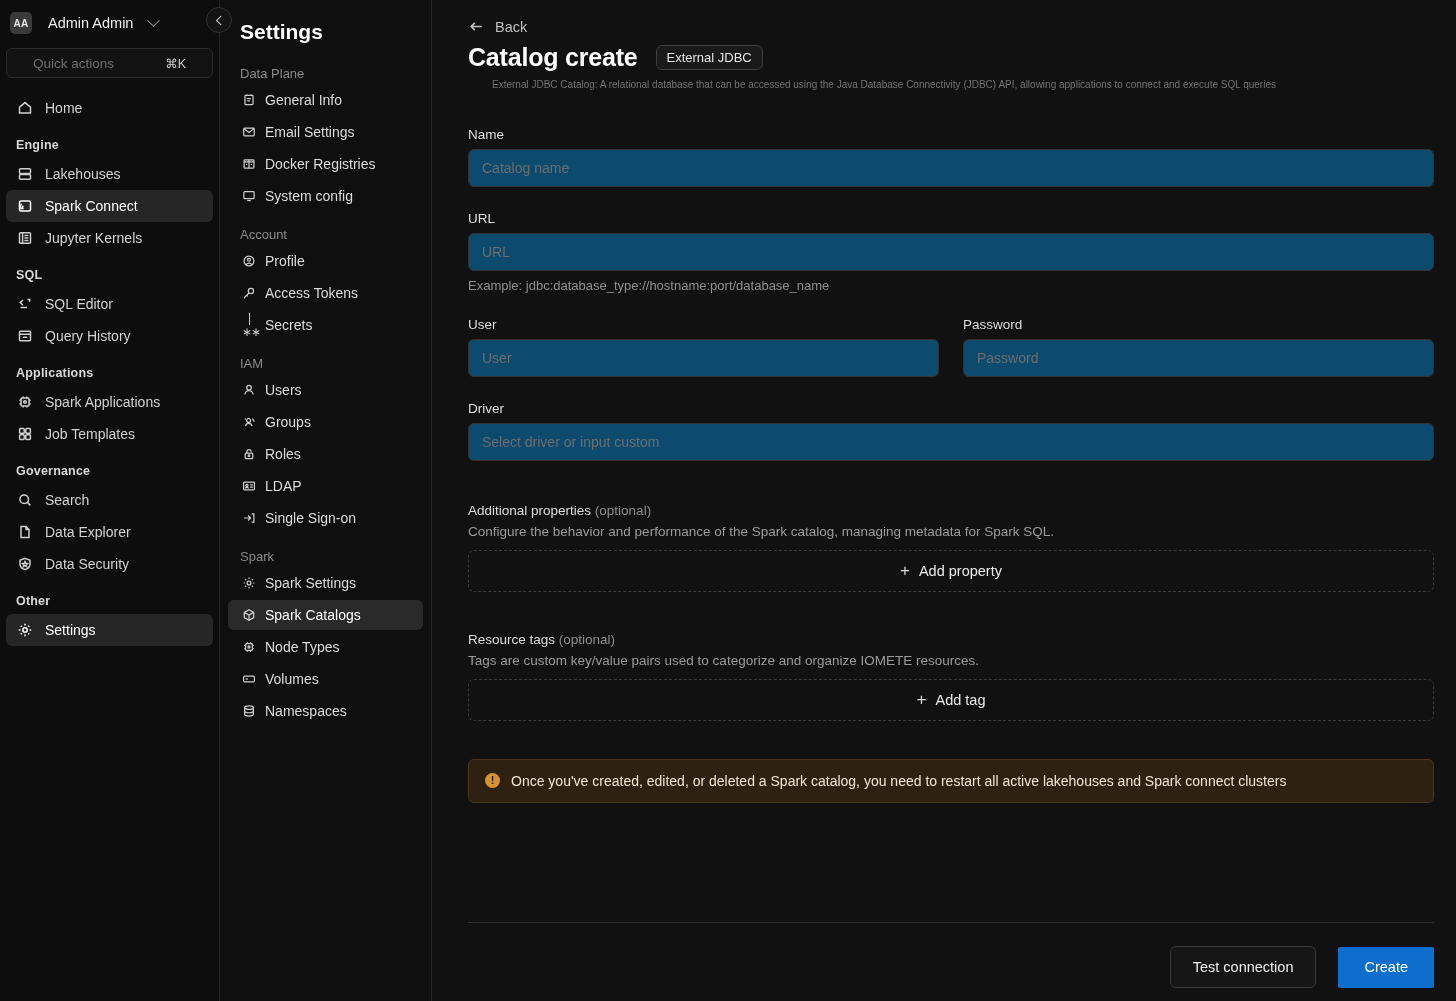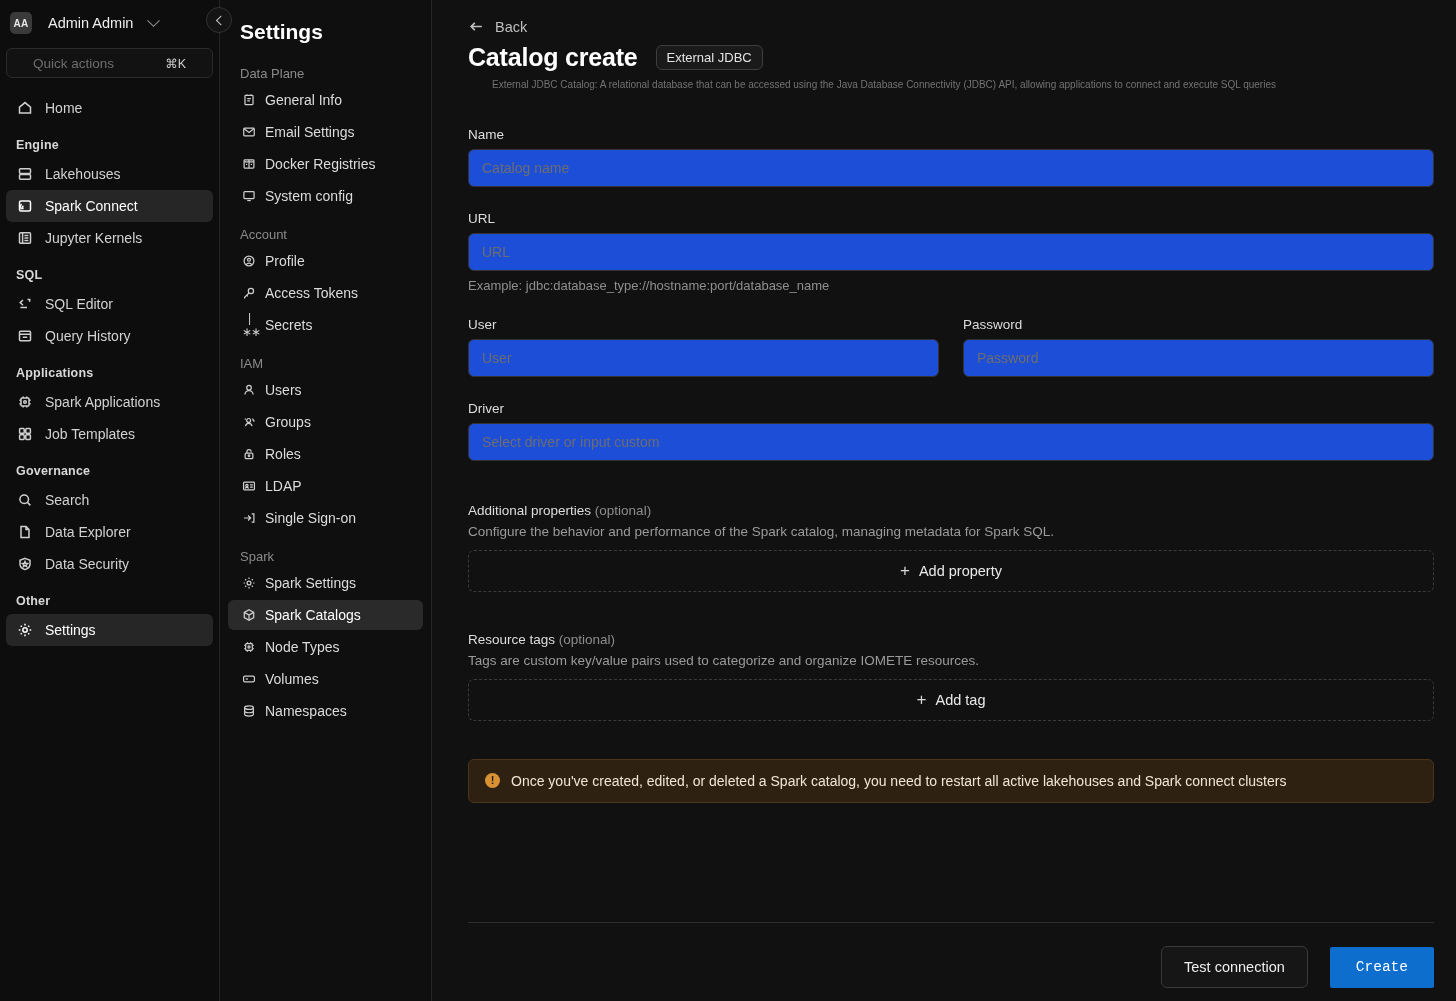--- a/index.html
+++ b/index.html
@@ -112,21 +112,21 @@
   }
   .page-desc {
     font-size: 10px; color: #737373; line-height: 1.45;
     margin-top: 6px; max-width: 925px; margin-left: 24px;
   }
 
   .form { margin-top: 34px; max-width: 968px; }
   .field-label { font-size: 13.5px; color: #dedede; margin-bottom: 7px; }
   .input {
     width: 100%; height: 38px;
-    background: #1d4ed8; border: 1px solid #333333; border-radius: 6px;
+    background: #0c4a6e; border: 1px solid #333333; border-radius: 6px;
     padding: 0 13px; color: #e8e8e8; font-size: 14px;
     font-family: "Liberation Sans", sans-serif;
     outline: none;
   }
   .input::placeholder { color: #6d6d6d; }
   .hint { font-size: 13px; color: #8f8f8f; margin-top: 7px; }
   .row2 { display: flex; gap: 24px; margin-top: 24px; }
   .row2 > div { flex: 1 1 0; }
   .gap { margin-top: 24px; }
 
@@ -166,21 +166,21 @@
   .btn-secondary {
     height: 42px; padding: 0 22px; border-radius: 6px;
     background: #161616; border: 1px solid #3a3a3a; color: #ededed;
     font-size: 14.5px; cursor: pointer;
     font-family: "Liberation Sans", sans-serif;
   }
   .btn-primary {
     height: 41px; padding: 0 26px; border-radius: 2px;
     background: #0d6ecd; border: none; color: #ffffff;
     font-size: 14.5px; cursor: pointer;
-    font-family: Liberation Mono, monospace;
+    font-family: Liberation Sans, sans-serif;
   }
 </style>
 </head>
 <body>
 
 <div class="app">
 
   <nav class="sidebar">
     <div class="user-row">
       <div class="avatar">AA</div>

